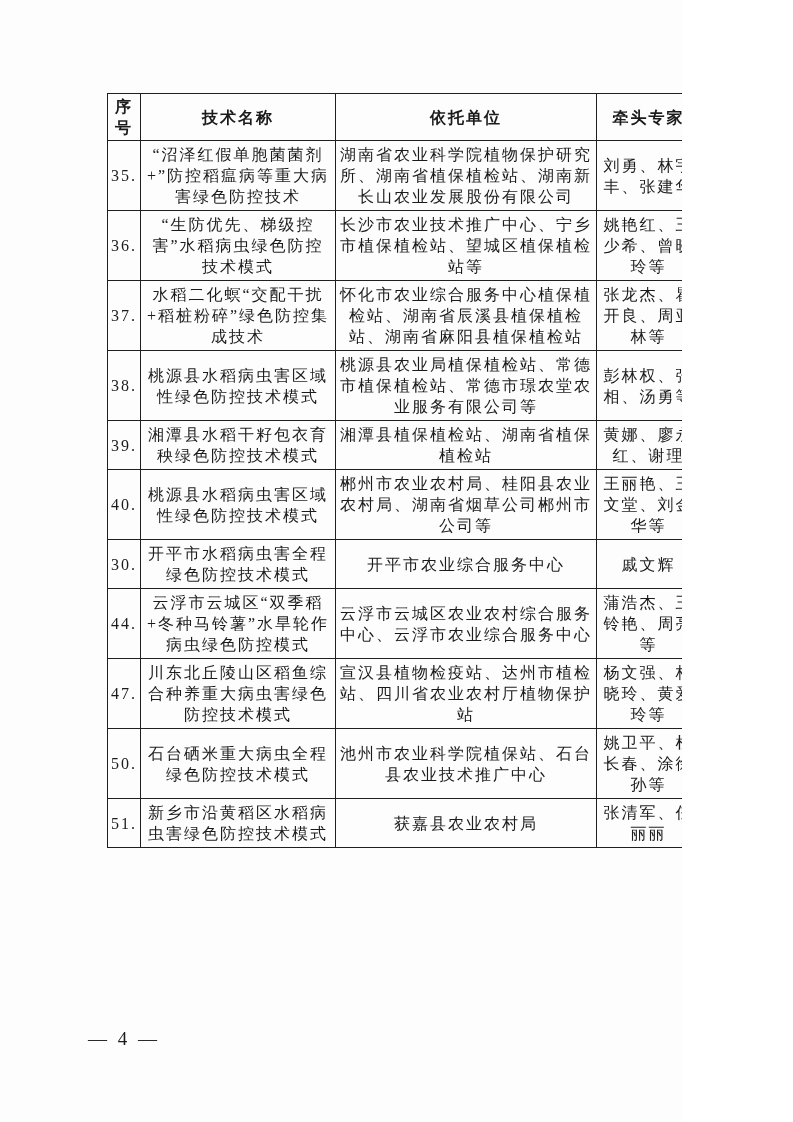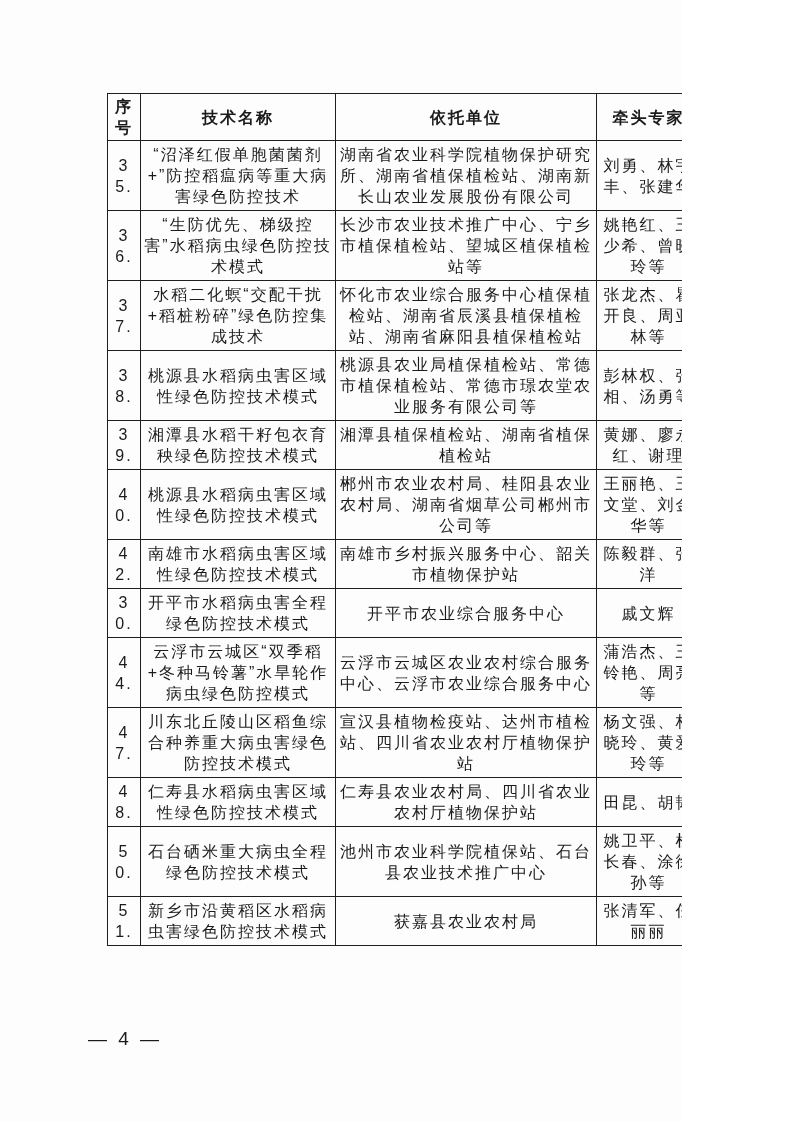--- a/index.html
+++ b/index.html
@@ -5,21 +5,21 @@
   html, body {
     margin: 0;
     padding: 0;
     background: #ffffff;
   }
   .page {
     position: relative;
     width: 682px;
     height: 1122px;
     background: #fdfdfd;
-    font-family: Liberation Sans, sans-serif;
+    font-family: Liberation Serif, serif;
     color: #1b1b1b;
     overflow: hidden;
   }
   table.doc-table {
     position: absolute;
     left: 107px;
     top: 93px;
     width: 593px;
     border-collapse: collapse;
     table-layout: fixed;
@@ -106,48 +106,36 @@
     <td class="cell-unit">湘潭县植保植检站、湖南省植保植检站</td>
     <td class="cell-expert">黄娜、廖永红、谢理</td>
   </tr>
         <tr>
     <td class="cell-no">40.</td>
     <td class="cell-name">桃源县水稻病虫害区域性绿色防控技术模式</td>
     <td class="cell-unit">郴州市农业农村局、桂阳县农业农村局、湖南省烟草公司郴州市公司等</td>
     <td class="cell-expert">王丽艳、王文堂、刘金华等</td>
   </tr>
         <tr>
-    <td class="cell-no">42.</td>
-    <td class="cell-name">南雄市水稻病虫害区域性绿色防控技术模式</td>
-    <td class="cell-unit">南雄市乡村振兴服务中心、韶关市植物保护站</td>
-    <td class="cell-expert">陈毅群、张洋</td>
-  </tr>
-        <tr>
     <td class="cell-no">30.</td>
     <td class="cell-name">开平市水稻病虫害全程绿色防控技术模式</td>
     <td class="cell-unit">开平市农业综合服务中心</td>
     <td class="cell-expert">戚文辉</td>
   </tr>
         <tr>
     <td class="cell-no">44.</td>
     <td class="cell-name">云浮市云城区“双季稻+冬种马铃薯”水旱轮作病虫绿色防控模式</td>
     <td class="cell-unit">云浮市云城区农业农村综合服务中心、云浮市农业综合服务中心</td>
     <td class="cell-expert">蒲浩杰、王铃艳、周亮等</td>
   </tr>
         <tr>
     <td class="cell-no">47.</td>
     <td class="cell-name">川东北丘陵山区稻鱼综合种养重大病虫害绿色防控技术模式</td>
     <td class="cell-unit">宣汉县植物检疫站、达州市植检站、四川省农业农村厅植物保护站</td>
     <td class="cell-expert">杨文强、柏晓玲、黄爱玲等</td>
-  </tr>
-        <tr>
-    <td class="cell-no">48.</td>
-    <td class="cell-name">仁寿县水稻病虫害区域性绿色防控技术模式</td>
-    <td class="cell-unit">仁寿县农业农村局、四川省农业农村厅植物保护站</td>
-    <td class="cell-expert">田昆、胡韬</td>
   </tr>
         <tr>
     <td class="cell-no">50.</td>
     <td class="cell-name">石台硒米重大病虫全程绿色防控技术模式</td>
     <td class="cell-unit">池州市农业科学院植保站、石台县农业技术推广中心</td>
     <td class="cell-expert">姚卫平、杜长春、涂徐孙等</td>
   </tr>
         <tr>
     <td class="cell-no">51.</td>
     <td class="cell-name">新乡市沿黄稻区水稻病虫害绿色防控技术模式</td>

